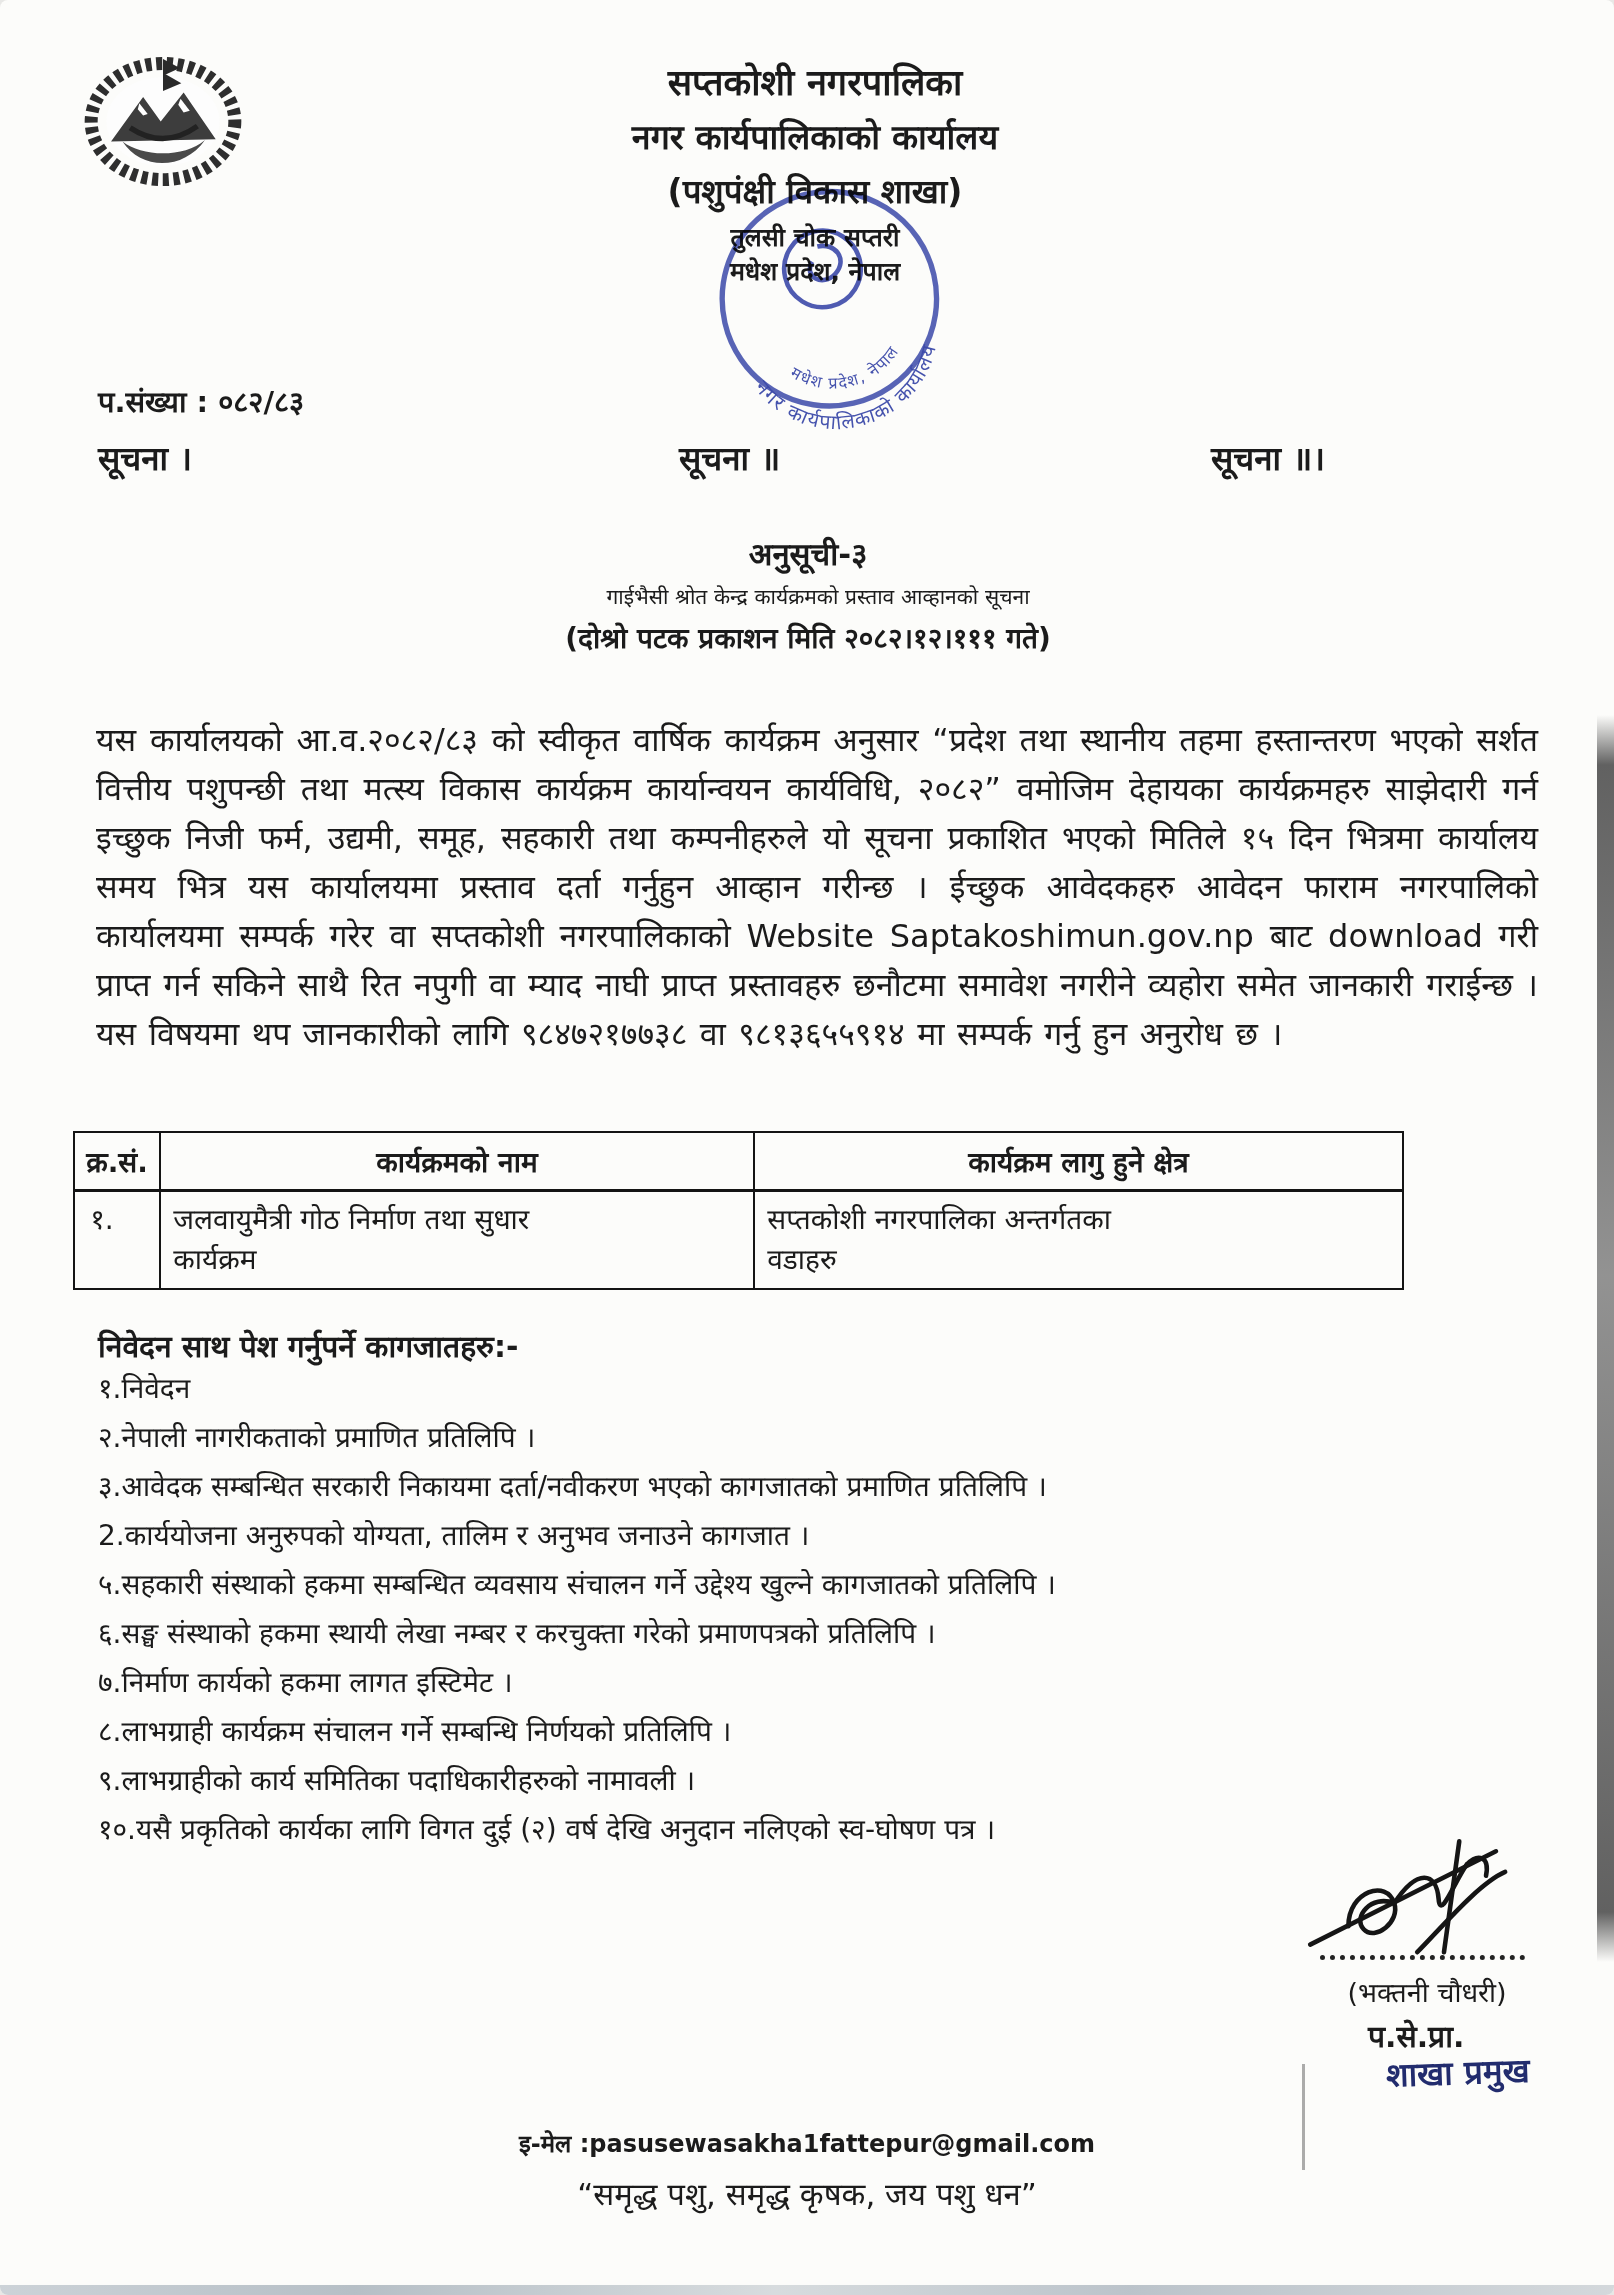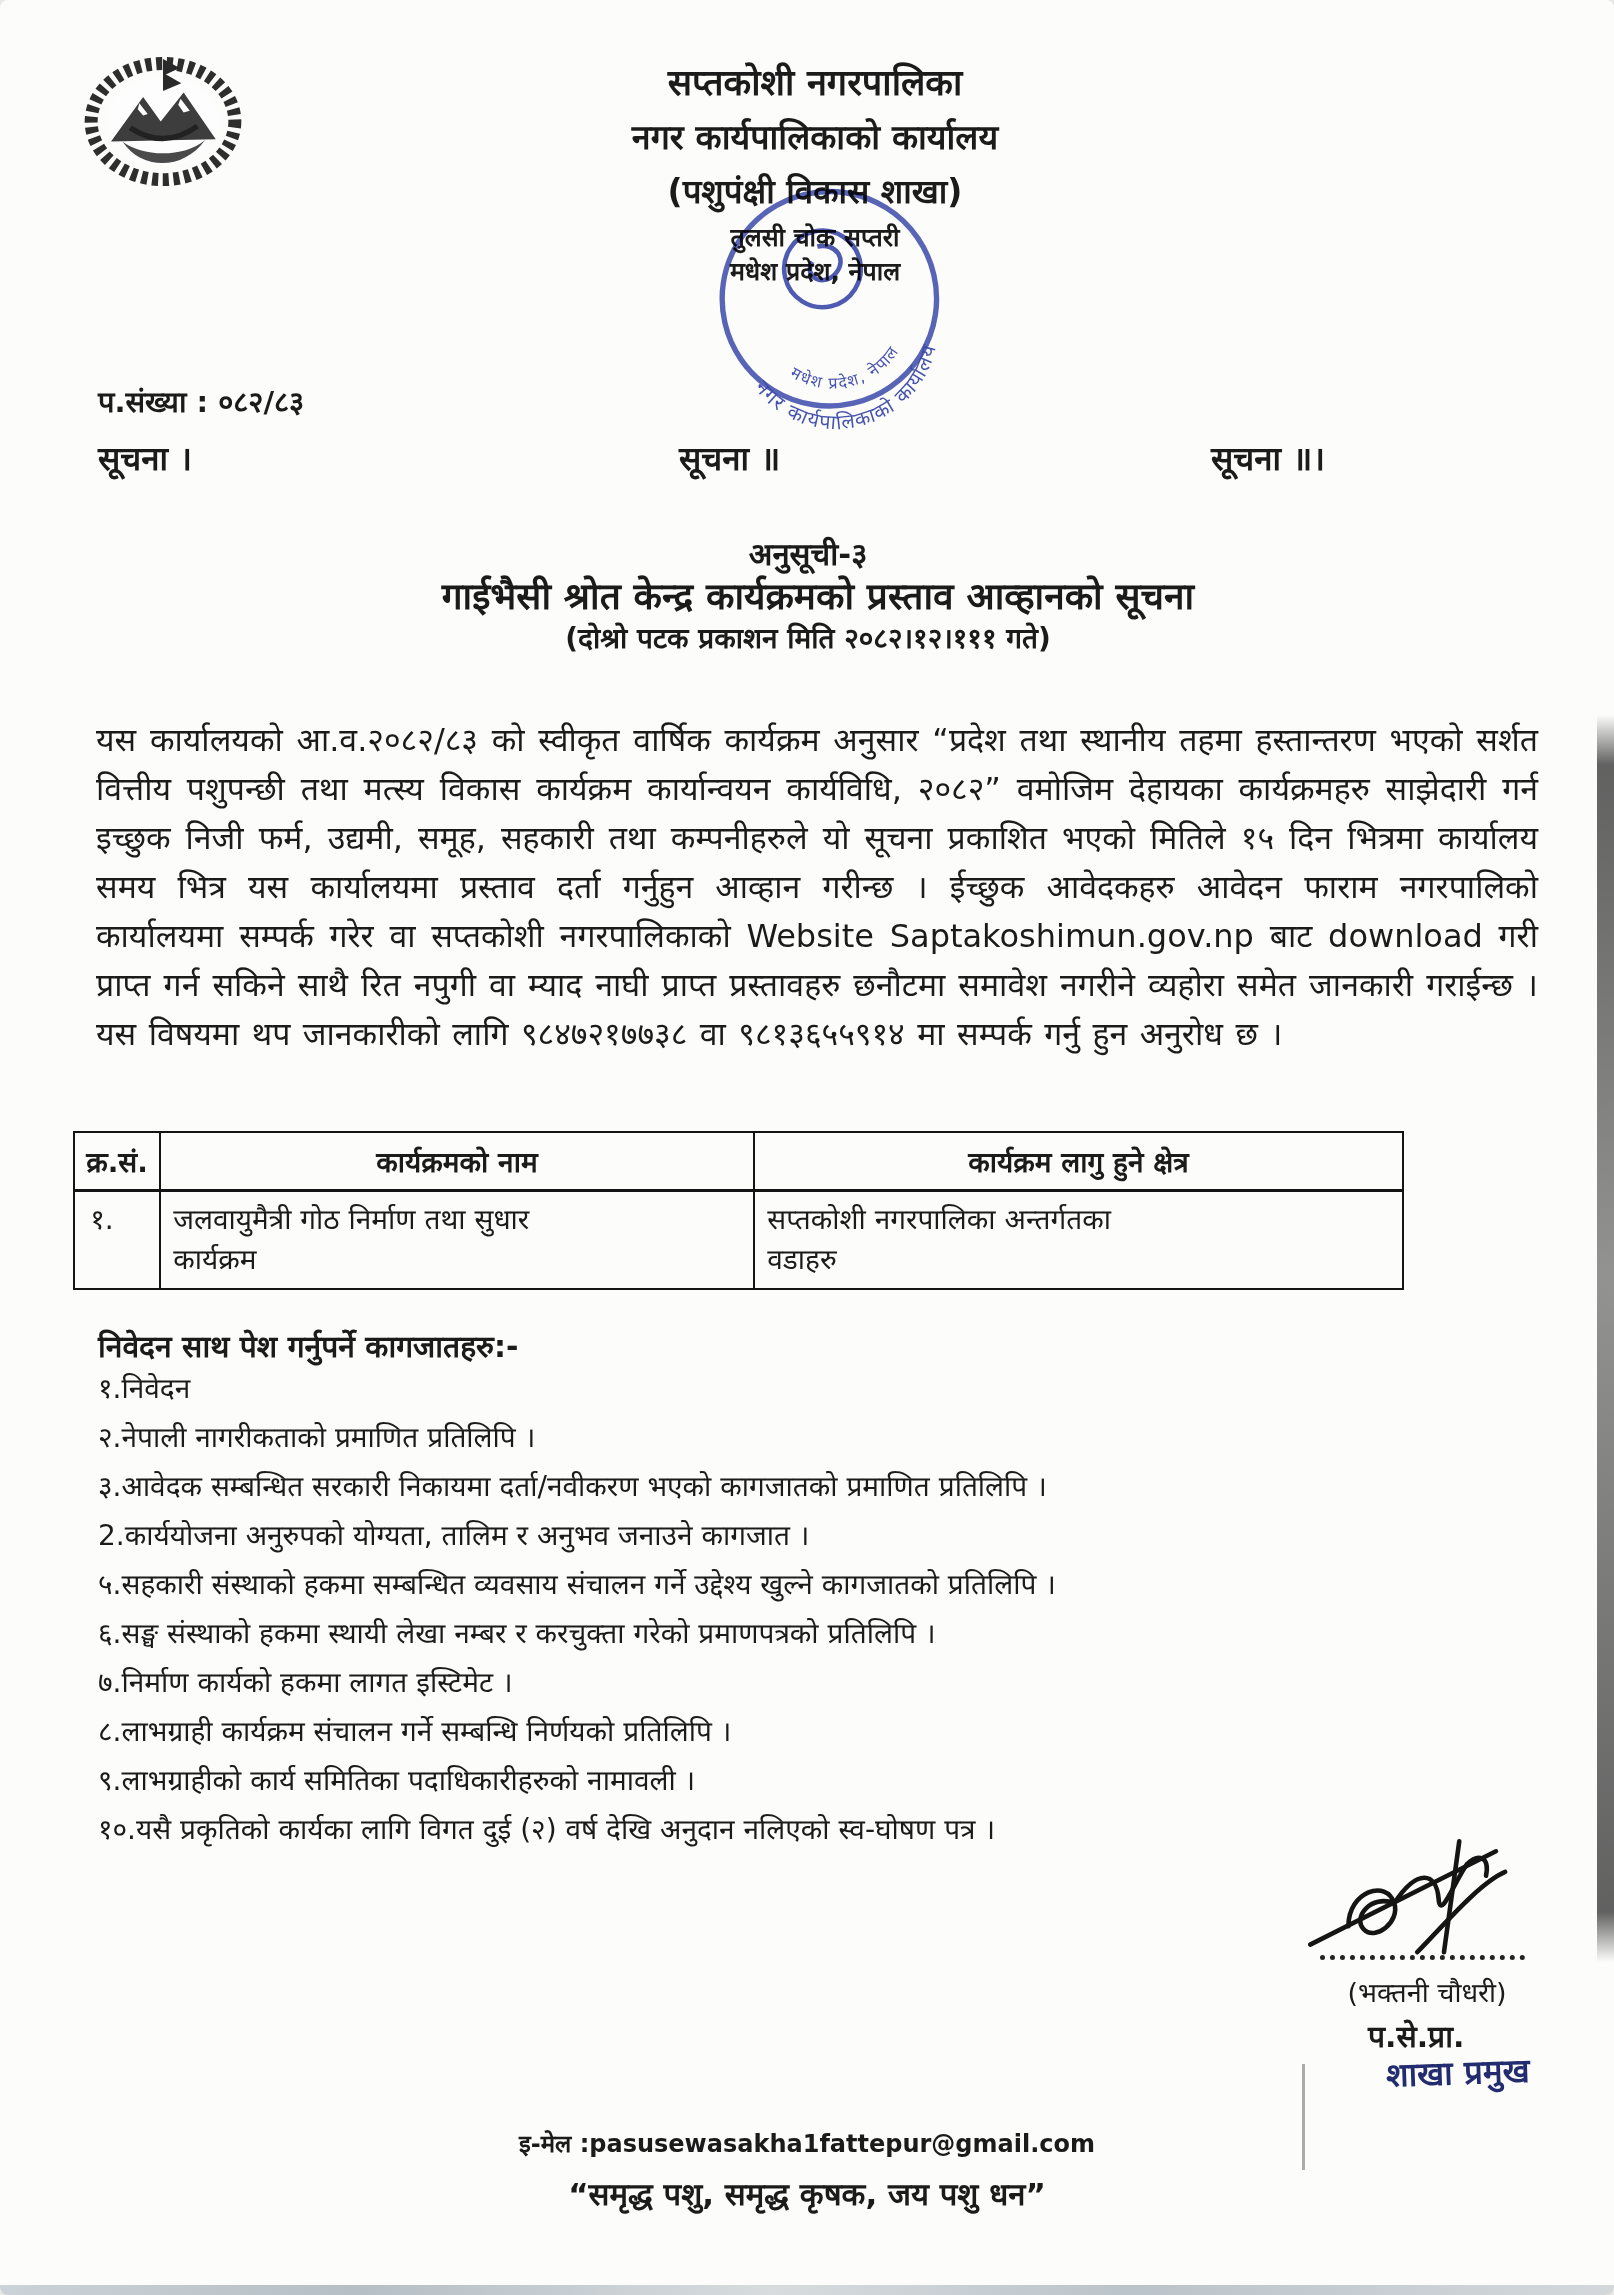--- a/index.html
+++ b/index.html
@@ -24,21 +24,21 @@
   .stamp{left:654px;top:182px;width:360px;height:268px;z-index:2;mix-blend-mode:multiply;opacity:.92;}
   
   .letterno{left:98px;top:381px;font-size:29px;font-weight:bold;}
   .notice{top:435px;font-size:33px;font-weight:bold;}
   .notice.n1{left:98px;}
   .notice.n2{left:679px;}
   .notice.n3{left:1211px;}
   
   .subj{left:1px;top:534px;width:1614px;text-align:center;}
   .subj .s1{font-size:31px;font-weight:bold;line-height:41px;}
-  .subj .s2{font-size:37px;font-weight:bold;line-height:44px;padding-left:20px;}
+  .subj .s2{font-size:21px;font-weight:normal;line-height:44px;padding-left:20px;}
   .subj .s3{font-size:28px;font-weight:bold;line-height:40px;}
   
   .bodytext{
     left:96px;top:716px;width:1442px;
     font-size:32px;line-height:49px;font-weight:500;
     text-align:justify;word-spacing:2.3px;
   }
   
   table.prog{left:73px;top:1131px;position:absolute;border-collapse:collapse;width:1331px;}
   table.prog th,table.prog td{border:2.3px solid #141414;}
@@ -53,21 +53,21 @@
   
   .sig-svg{left:1301px;top:1836px;width:237px;height:130px;}
   .sigdots{left:1320px;top:1909px;width:205px;height:46px;border-bottom:5.4px dotted #222;}
   .signame{left:1293px;top:1973px;width:268px;text-align:center;font-size:27px;font-weight:normal;}
   .sigdesig{left:1368px;top:2015px;font-size:30px;font-weight:bold;}
   .sigstamp{left:1386px;top:2048px;width:214px;font-size:33px;font-weight:bold;
             color:var(--stamp-navy,#222c6e);transform:rotate(-2deg);}
   .sigline-artifact{left:1302px;top:2064px;width:3.1px;height:106px;background:#4a4a4a;opacity:.45;}
   
   .email{left:0;top:2126px;width:1614px;text-align:center;font-size:24px;font-weight:600;}
-  .slogan{left:0;top:2172px;width:1614px;text-align:center;font-size:31px;font-weight:bold;}
+  .slogan{left:0;top:2172px;width:1614px;text-align:center;font-size:31px;font-weight:normal;}
   
   .edge-right{right:0;top:715px;width:17px;height:1247px;
     background:linear-gradient(180deg,rgba(60,60,60,0) 0%,rgba(70,70,70,.85) 4%,rgba(120,120,120,.8) 45%,rgba(70,70,70,.85) 96%,rgba(60,60,60,0) 100%);}
   .edge-bottom{left:0;bottom:0;width:1614px;height:10px;
     background:linear-gradient(90deg,#c7ced4 0%,#aeb8c0 22%,#d3d8db 48%,#b4bdc5 70%,#cfd4d8 100%);opacity:.9;}
 </style>
 </head>
 <body>
 
 <div class="page">

